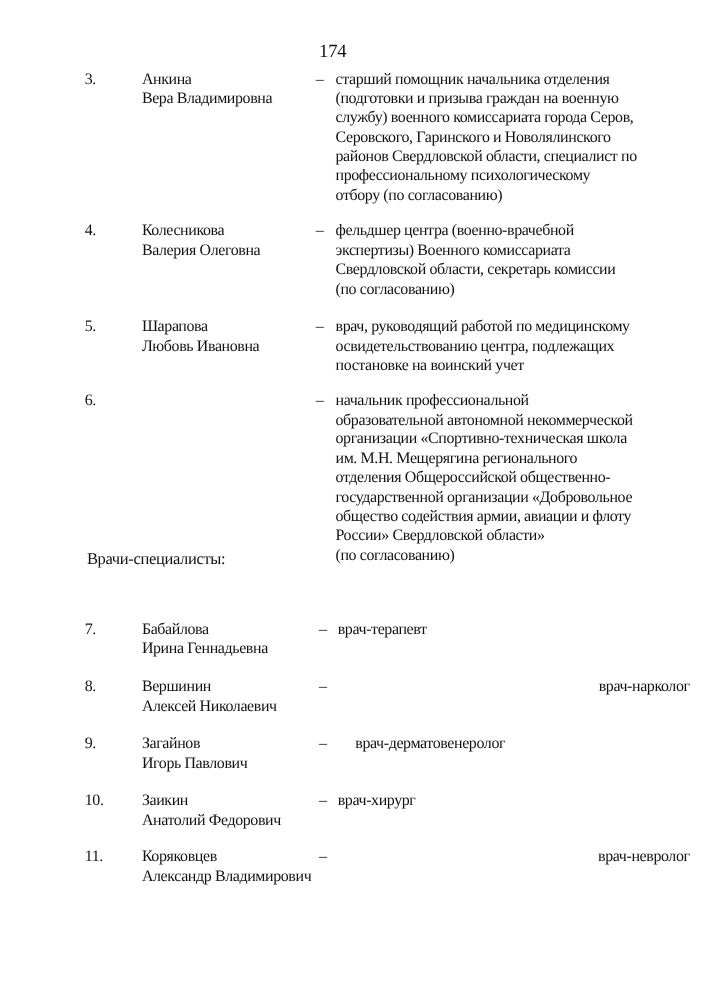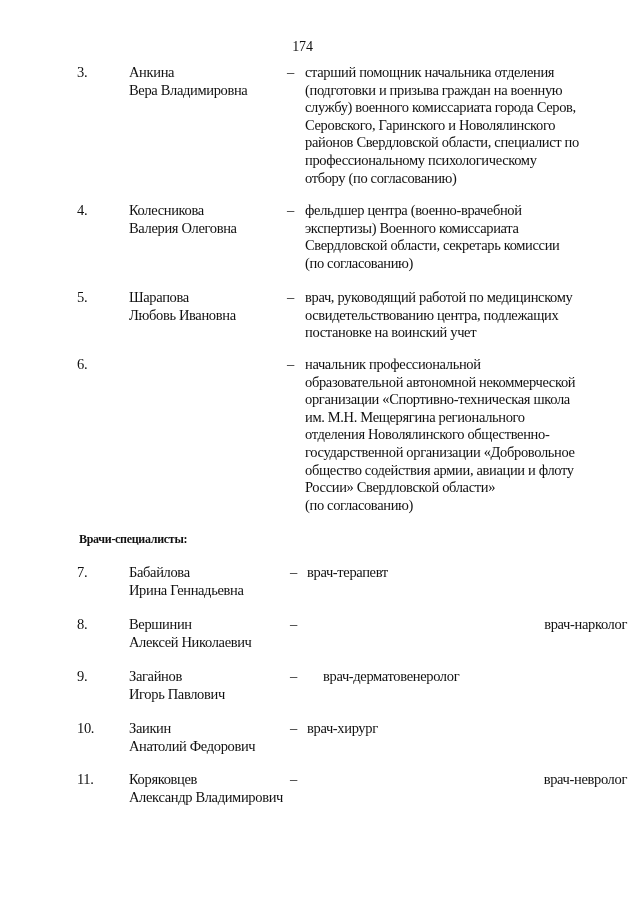--- a/index.html
+++ b/index.html
@@ -2,31 +2,31 @@
 <html><head>
   <meta charset="utf-8">
   <style>
     html, body { margin: 0; padding: 0; background: #ffffff; }
     body {
       width: 640px; height: 905px; position: relative; overflow: hidden;
       font-family: "Liberation Serif", serif; color: #111111;
     }
     .page-number {
       position: absolute; top: 38px; left: 0; width: 605px; text-align: center;
-      font-size: 14px; line-height: 18px; letter-spacing: -0.2px;
+      font-size: 17px; line-height: 18px; letter-spacing: -0.2px;
     }
     .entry { position: absolute; left: 0; width: 640px; font-size: 14.5px; line-height: 17.6px; letter-spacing: -0.35px; }
     .num { position: absolute; left: 77px; top: 0; }
     .name { position: absolute; left: 101px; top: 0; width: 180px; margin-left: 28px; }
     .dash { position: absolute; left: 287px; top: 0; }
     .desc { position: absolute; left: 305px; top: 0; width: 320px; }
     .line { display: block; white-space: nowrap; }
     .section-heading {
-      position: absolute; left: 79px; top: 530px; font-weight: bold;
-      font-size: 12px; line-height: 18px; letter-spacing: -0.3px;
+      position: absolute; left: 79px; top: 500px; font-weight: normal;
+      font-size: 15px; line-height: 18px; letter-spacing: -0.3px;
     }
   </style>
 </head>
 <body>
 
 <div class="page-number">174</div>
 
 <div class="entry" style="top:64px; height:130px;">
   <span class="num">3.</span>
   <div class="name">
@@ -75,21 +75,21 @@
 </div>
 
 <div class="entry" style="top:356px; height:165px;">
   <span class="num">6.</span>
   <span class="dash">–</span>
   <div class="desc">
     <span class="line">начальник профессиональной</span>
     <span class="line">образовательной автономной некоммерческой</span>
     <span class="line">организации «Спортивно-техническая школа</span>
     <span class="line">им. М.Н. Мещерягина регионального</span>
-    <span class="line">отделения Новолялинского общественно-</span>
+    <span class="line">отделения Общероссийской общественно-</span>
     <span class="line">государственной организации «Добровольное</span>
     <span class="line">общество содействия армии, авиации и флоту</span>
     <span class="line">России» Свердловской области»</span>
     <span class="line">(по согласованию)</span>
   </div>
 </div>
 
 <div class="section-heading">Врачи-специалисты:</div>
 
 <div class="entry" style="top:564px; height:36px;">

